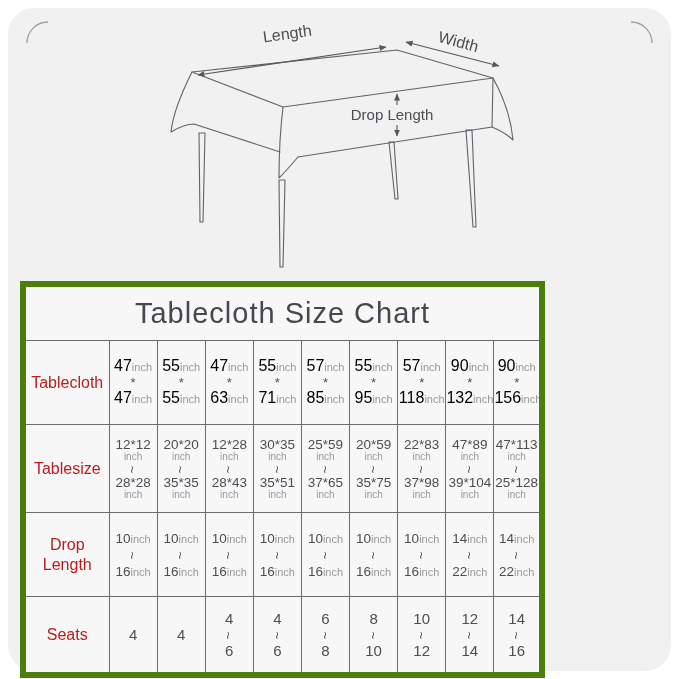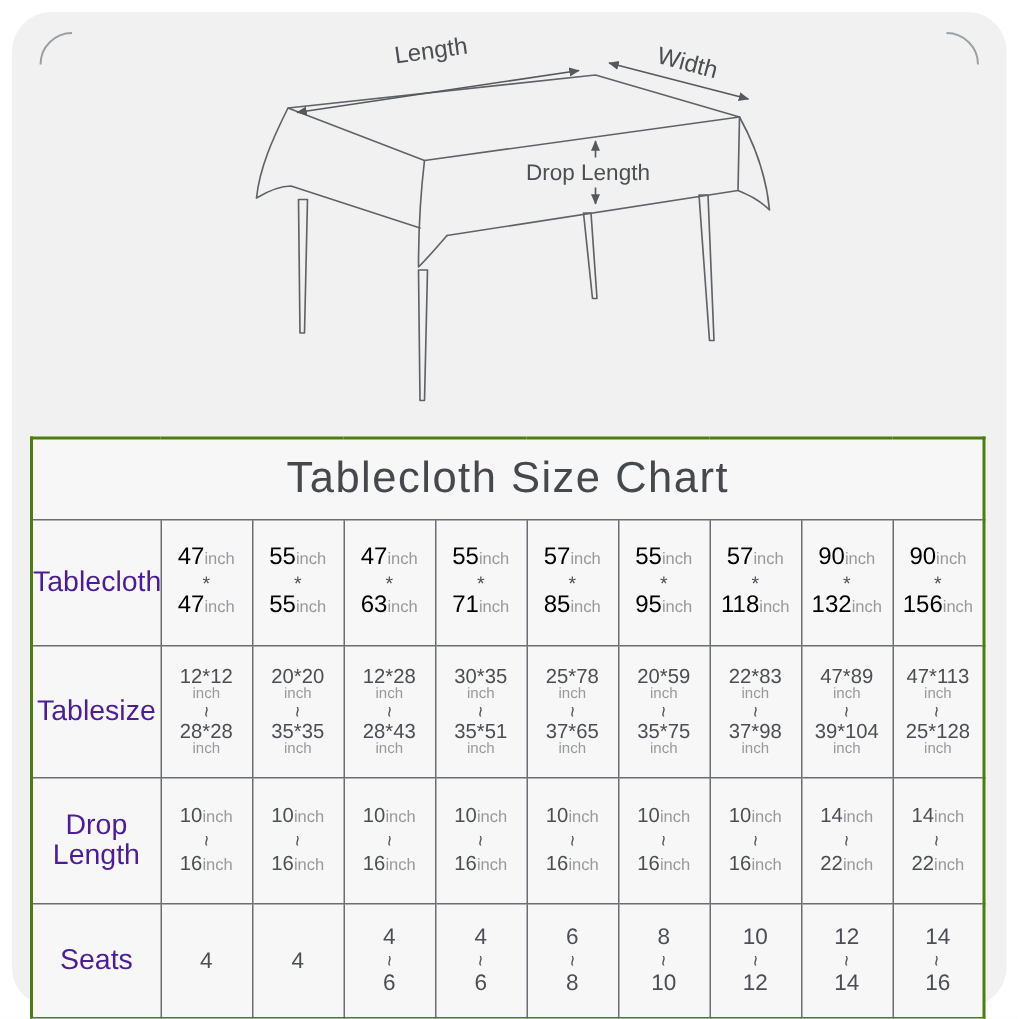--- a/index.html
+++ b/index.html
@@ -8,33 +8,33 @@
     font-family:"Liberation Sans","DejaVu Sans",sans-serif;overflow:hidden;
     -webkit-font-smoothing:antialiased;
   }
   .card{
     position:absolute;left:8px;top:8px;right:8px;bottom:8px;
     background:#f1f1f2;border-radius:26px;
   }
   .diagram-svg{position:absolute;left:0;top:0;}
   
   .size-table{
-    position:absolute;left:20px;top:281px;width:637px;
+    position:absolute;left:20px;top:281px;width:525px;
     border-collapse:collapse;table-layout:fixed;
-    background:#f7f7f8;border:2px solid #4d7c0f;margin-top:10px;
+    background:#f7f7f8;border:6px solid #4d7c0f;
   }
   .size-table td,.size-table th{
     border:1px solid #6a6d71;text-align:center;vertical-align:middle;
     padding:0;overflow:hidden;
   }
   .title-cell{
     height:53px;font-size:29px;font-weight:400;color:#45484c;letter-spacing:1px;
   }
   .rowlabel{
-    font-size:19px;color:#4c1d95;line-height:20px;font-weight:400;
+    font-size:16px;color:#b91c1c;line-height:20px;font-weight:400;
   }
   .r-cloth td{height:83px;}
   .r-size td{height:87px;}
   .r-drop td{height:83px;}
   .r-seats td{height:75px;}
   .num{font-size:16px;color:#000000;}
   .unit{font-size:11px;color:#97999d;}
   .line{line-height:19px;}
   .sep{font-size:13px;line-height:11px;color:#4b4e53;}
   .num2{font-size:13.5px;line-height:14px;color:#4b4e53;}
@@ -174,21 +174,21 @@
           <div class="unit2">inch</div>
         </td>
         <td>
           <div class="num2">30*35</div>
           <div class="unit2">inch</div>
           <div class="tld"><span class="tilde">~</span></div>
           <div class="num2">35*51</div>
           <div class="unit2">inch</div>
         </td>
         <td>
-          <div class="num2">25*78</div>
+          <div class="num2">25*59</div>
           <div class="unit2">inch</div>
           <div class="tld"><span class="tilde">~</span></div>
           <div class="num2">37*65</div>
           <div class="unit2">inch</div>
         </td>
         <td>
           <div class="num2">20*59</div>
           <div class="unit2">inch</div>
           <div class="tld"><span class="tilde">~</span></div>
           <div class="num2">35*75</div>

